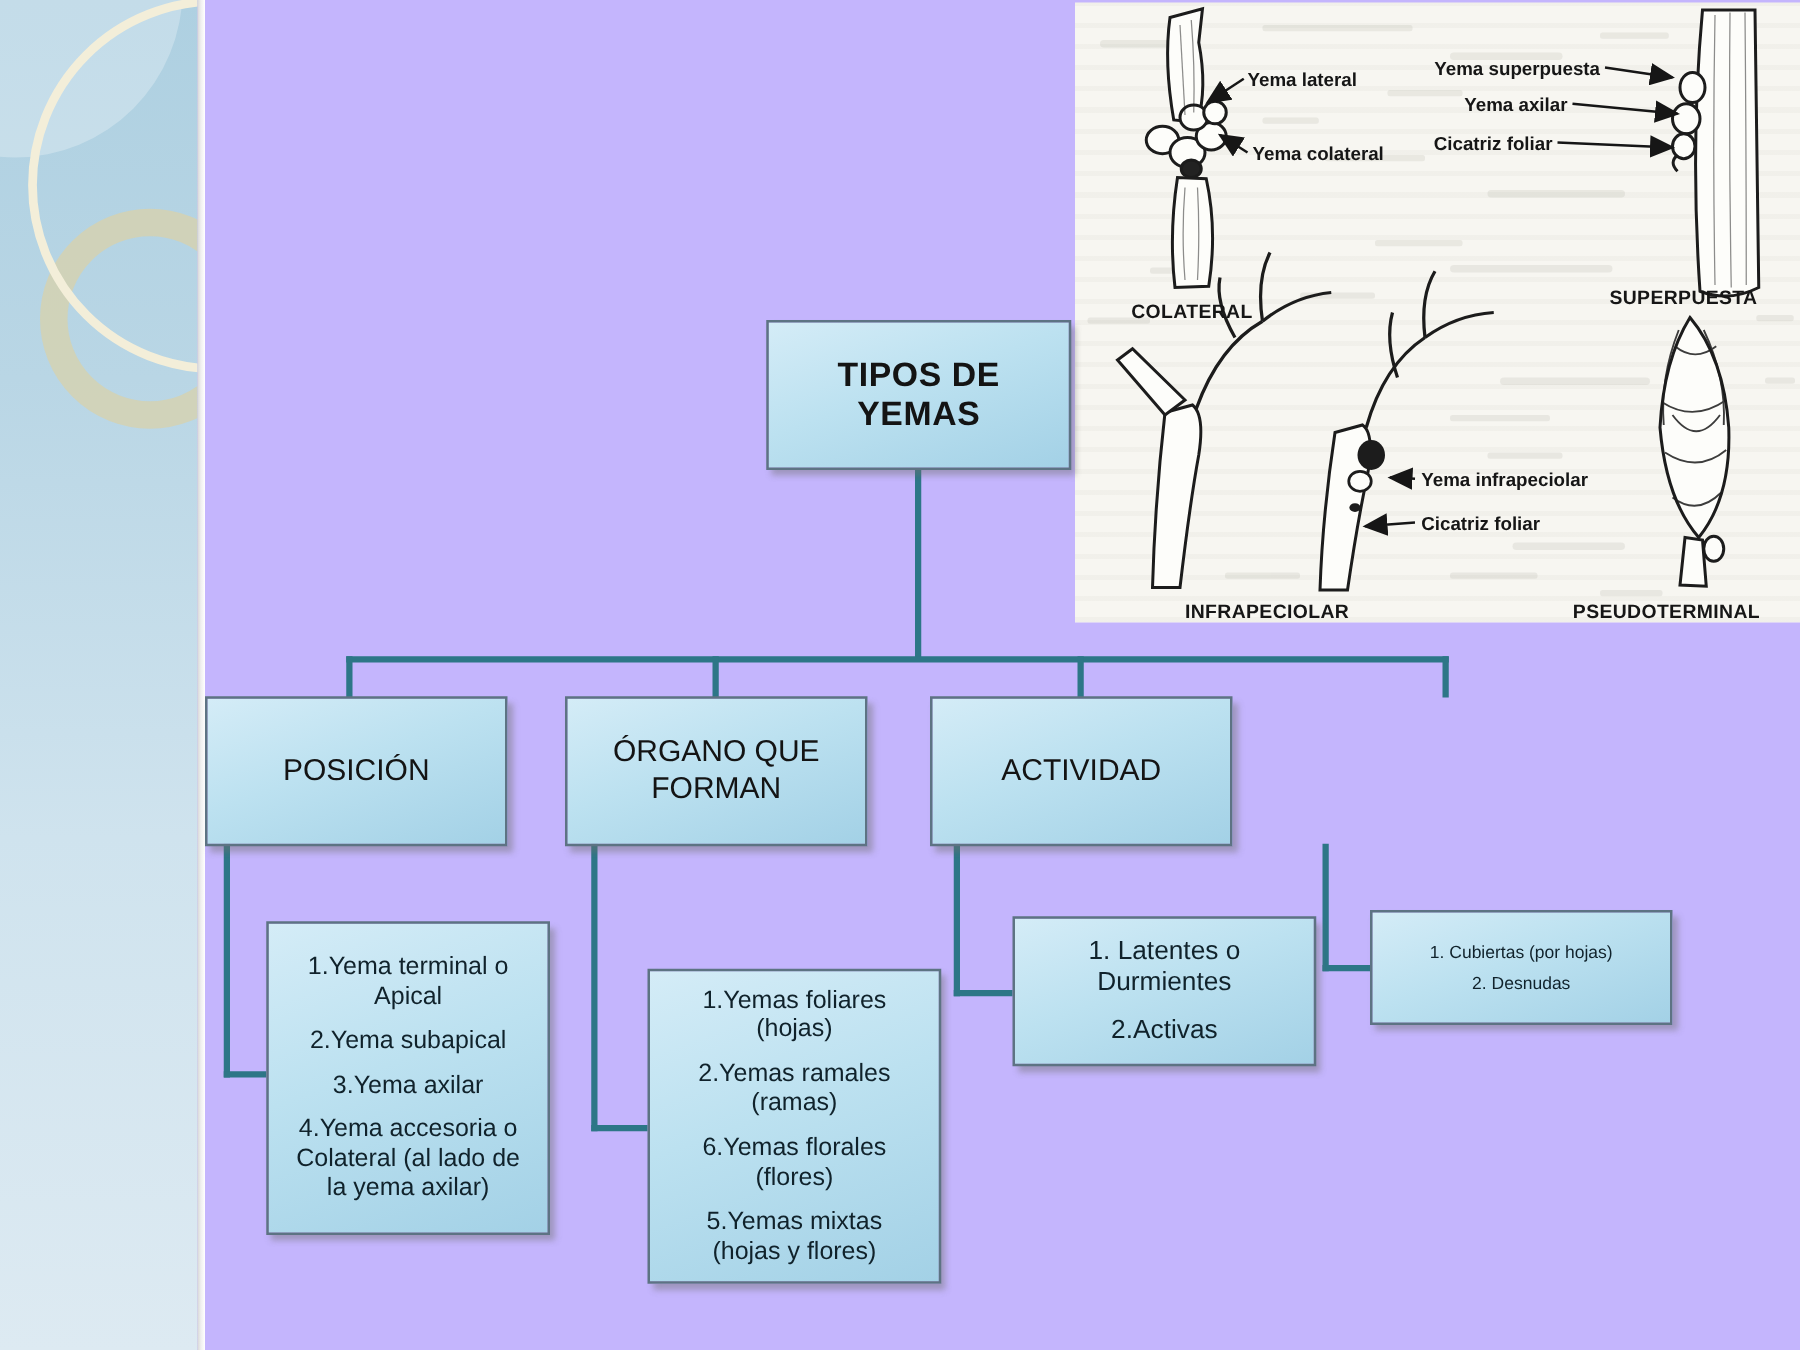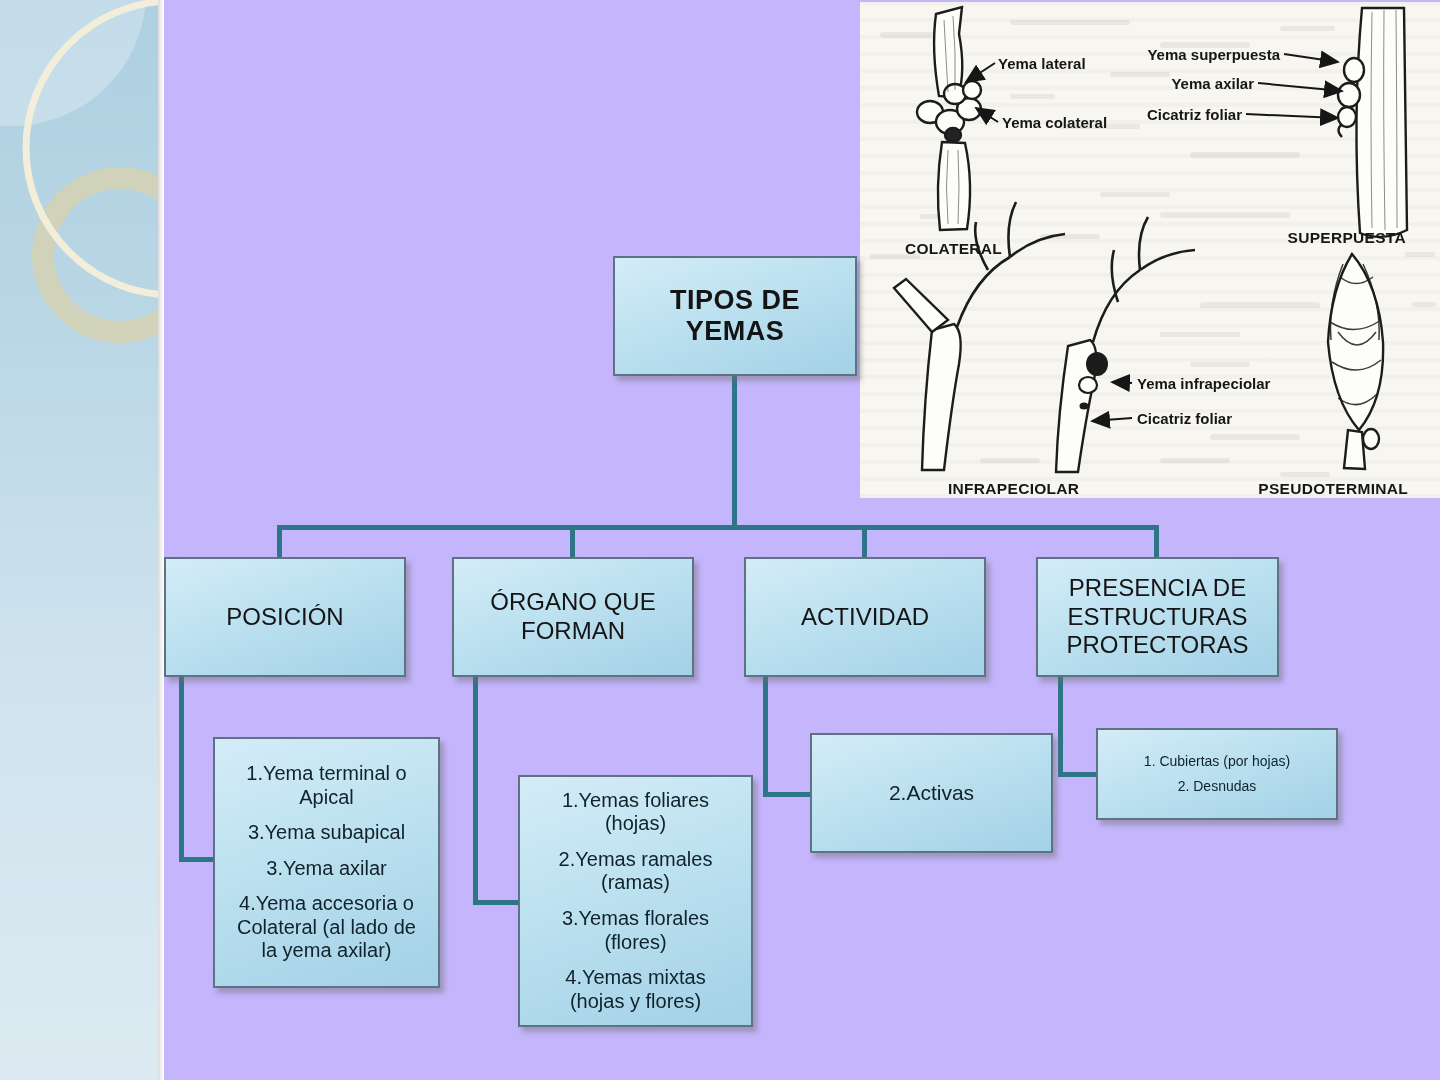--- a/index.html
+++ b/index.html
@@ -207,37 +207,35 @@
 
   <div class="node cat" style="left:164px;top:557px;width:242px;height:120px">
     <span>POSICIÓN</span>
   </div>
   <div class="node cat" style="left:744px;top:557px;width:242px;height:120px">
     <span>ACTIVIDAD</span>
   </div>
   <div class="node cat" style="left:452px;top:557px;width:242px;height:120px">
     <span>ÓRGANO QUE FORMAN</span>
   </div>
-  <div class="node cat" style="left:1036px;top:557px;width:243px;height:120px">
-    <span>PRESENCIA DE ESTRUCTURAS PROTECTORAS</span>
-  </div>
 
   <div class="node leaf" style="left:213px;top:737px;width:227px;height:251px">
     <div class="item">1.Yema terminal o Apical</div>
-    <div class="item">3.Yema subapical</div>
+    <div class="item">2.Yema subapical</div>
     <div class="item">3.Yema axilar</div>
     <div class="item">4.Yema accesoria o Colateral (al lado de la yema axilar)</div>
   </div>
   <div class="node leaf" style="left:518px;top:775px;width:235px;height:252px">
     <div class="item">1.Yemas foliares (hojas)</div>
     <div class="item">2.Yemas ramales (ramas)</div>
-    <div class="item">3.Yemas florales (flores)</div>
-    <div class="item">4.Yemas mixtas (hojas y flores)</div>
+    <div class="item">6.Yemas florales (flores)</div>
+    <div class="item">5.Yemas mixtas (hojas y flores)</div>
   </div>
   <div class="node leaf leaf3" style="left:810px;top:733px;width:243px;height:120px">
+    <div class="item">1. Latentes o Durmientes</div>
     <div class="item">2.Activas</div>
   </div>
   <div class="node leaf leaf4" style="left:1096px;top:728px;width:242px;height:92px">
     <div class="item">1. Cubiertas (por hojas)</div>
     <div class="item">2. Desnudas</div>
   </div>
 
 </div>
 
 </body></html>

